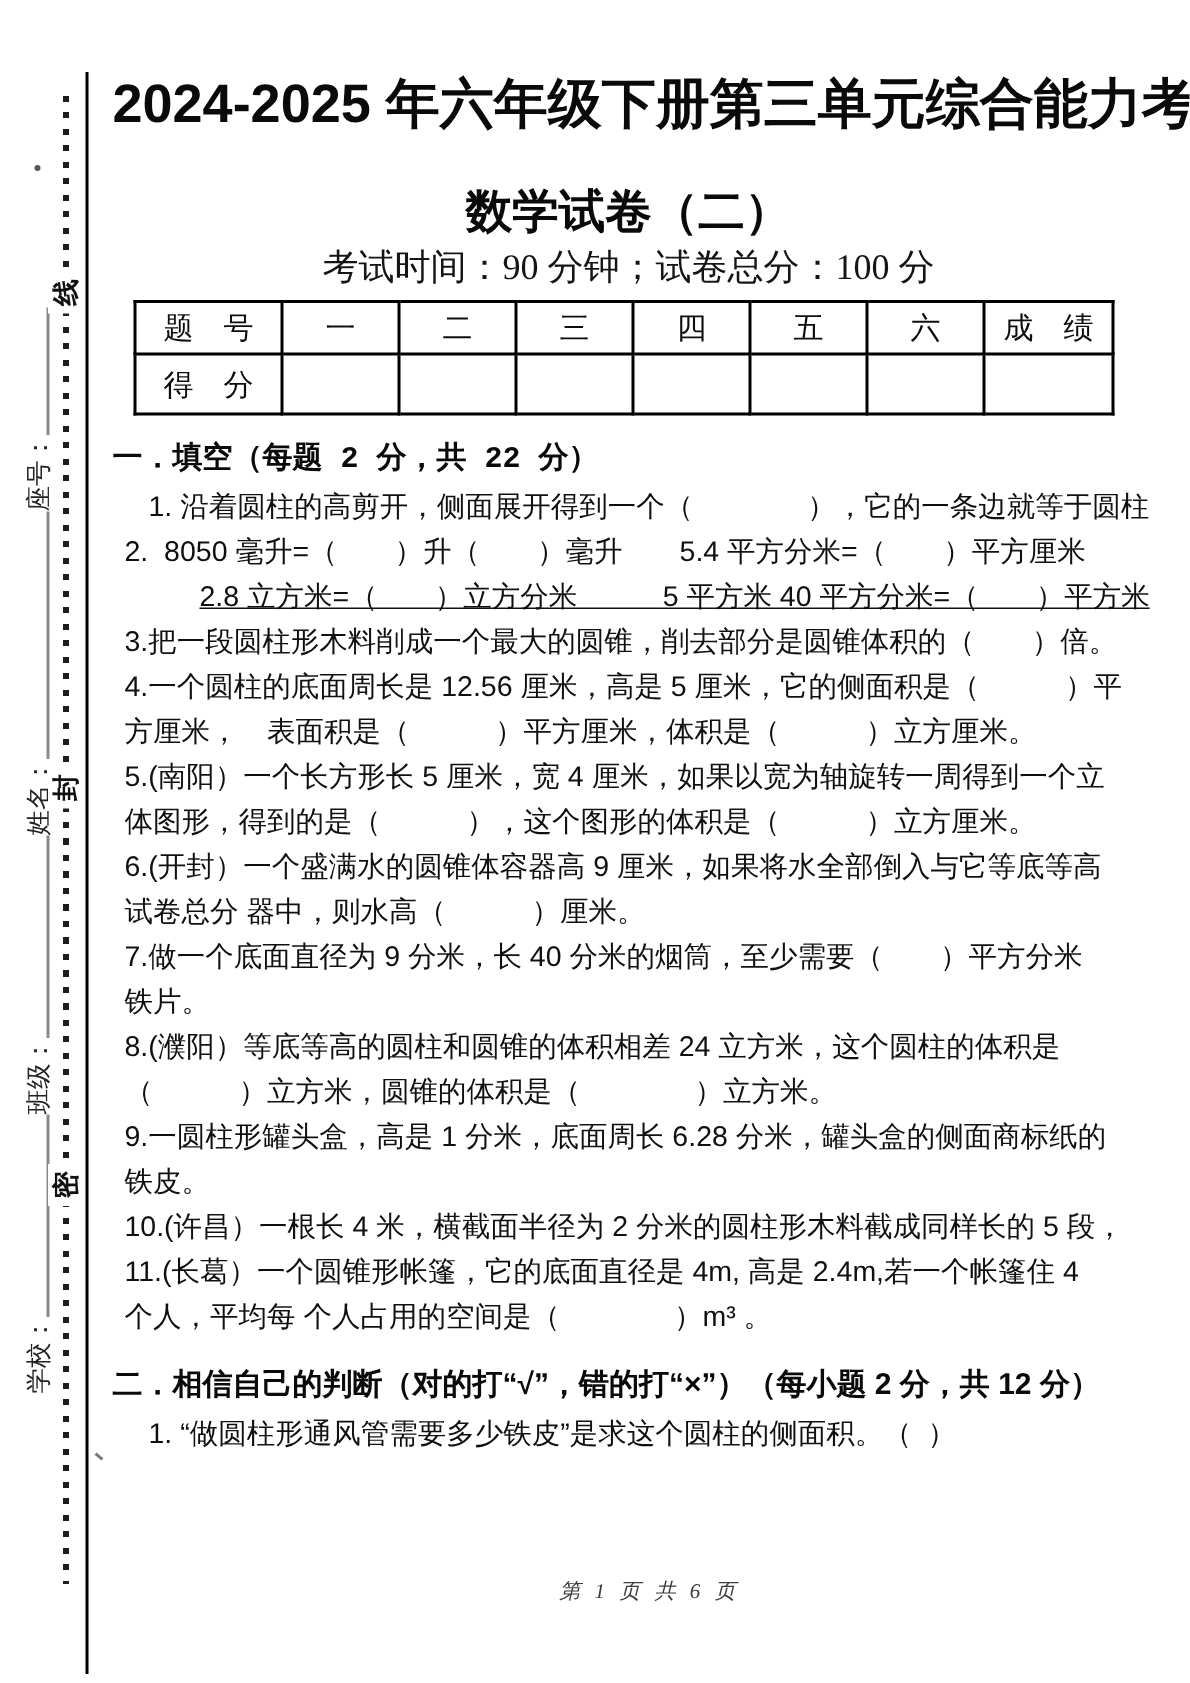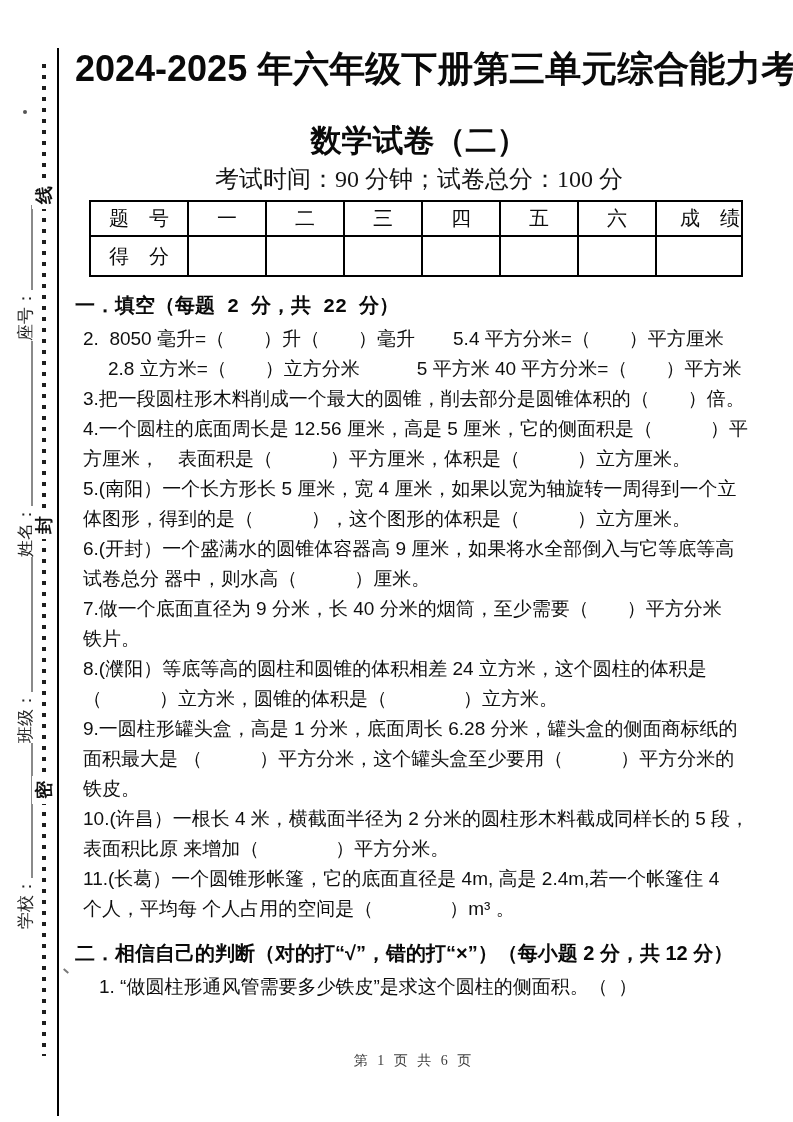--- a/index.html
+++ b/index.html
@@ -49,34 +49,35 @@
     border-collapse:collapse;margin:9px 0 0 14px;table-layout:fixed;width:624px;
   }
   table.score-table td{
     border:2px solid #000;text-align:center;font-size:20px;color:#0d0d0d;
     overflow:hidden;white-space:nowrap;
   }
   table.score-table tr.hdr td{height:31px;}
   table.score-table tr.scr td{height:36px;}
   table.score-table td.c0{width:94px;}
   table.score-table td.cl{width:74px;}
-  table.score-table td.cL{width:82px;text-align:right;}
+  table.score-table td.cL{width:82px;}
   .section-heading{
     font-size:20px;font-weight:bold;line-height:30px;color:#0a0a0a;white-space:pre;
   }
   .sec1-heading{margin:15px 0 2px 0;font-family:Liberation Mono, monospace;}
   .sec2-heading{margin:14px 0 4px 0;}
   .q-line{font-size:19px;line-height:30px;white-space:pre;color:#101010;}
   .ind0{margin-left:8px;}
   .ind1{margin-left:24px;}
-  .ind2{margin-left:33px;}
+  .ind2{margin-left:58px;text-decoration:underline;}
   .page-footer{
-    position:absolute;left:70px;top:1052px;width:688px;text-align:center;
+    position:absolute;left:89px;top:1052px;width:688px;text-align:center;
     font-size:14px;color:#3c3c3c;font-family:"Liberation Serif","DejaVu Serif",serif;
     letter-spacing:3px;
+    font-style:italic;
   }
 </style>
 </head>
 <body>
 
 <div class="stray-dot"></div>
 <div class="stray-tick"></div>
 
 <div class="student-fields" id="fields">
     <span class="field-lead"></span>
@@ -124,38 +125,37 @@
           <td class="cl"></td>
           <td class="cl"></td>
           <td class="cl"></td>
           <td class="cL"></td>
         </tr>
     </tbody>
   </table>
 
   <div id="questions">
       <div class="section-heading sec1-heading">一．填空（每题 2 分，共 22 分）</div>
+      <div class="q-line ind1">1. 沿着圆柱的高剪开，侧面展开得到一个（　　　　），它的一条边就等于圆柱</div>
       <div class="q-line ind0">2.  8050 毫升=（　　）升（　　）毫升　　5.4 平方分米=（　　）平方厘米</div>
       <div class="q-line ind2">2.8 立方米=（　　）立方分米　　　5 平方米 40 平方分米=（　　）平方米</div>
       <div class="q-line ind0">3.把一段圆柱形木料削成一个最大的圆锥，削去部分是圆锥体积的（　　）倍。</div>
       <div class="q-line ind0">4.一个圆柱的底面周长是 12.56 厘米，高是 5 厘米，它的侧面积是（　　　）平</div>
       <div class="q-line ind0">方厘米，　表面积是（　　　）平方厘米，体积是（　　　）立方厘米。</div>
       <div class="q-line ind0">5.(南阳）一个长方形长 5 厘米，宽 4 厘米，如果以宽为轴旋转一周得到一个立</div>
       <div class="q-line ind0">体图形，得到的是（　　　），这个图形的体积是（　　　）立方厘米。</div>
       <div class="q-line ind0">6.(开封）一个盛满水的圆锥体容器高 9 厘米，如果将水全部倒入与它等底等高</div>
       <div class="q-line ind0">试卷总分 器中，则水高（　　　）厘米。</div>
       <div class="q-line ind0">7.做一个底面直径为 9 分米，长 40 分米的烟筒，至少需要（　　）平方分米</div>
       <div class="q-line ind0">铁片。</div>
       <div class="q-line ind0">8.(濮阳）等底等高的圆柱和圆锥的体积相差 24 立方米，这个圆柱的体积是</div>
       <div class="q-line ind0">（　　　）立方米，圆锥的体积是（　　　　）立方米。</div>
       <div class="q-line ind0">9.一圆柱形罐头盒，高是 1 分米，底面周长 6.28 分米，罐头盒的侧面商标纸的</div>
-      <div class="q-line ind0">面积最大是 （　　　）平方分米，这个罐头盒至少要用（　　　）平方分米的</div>
       <div class="q-line ind0">铁皮。</div>
       <div class="q-line ind0">10.(许昌）一根长 4 米，横截面半径为 2 分米的圆柱形木料截成同样长的 5 段，</div>
-      <div class="q-line ind0">表面积比原 来增加（　　　　）平方分米。</div>
       <div class="q-line ind0">11.(长葛）一个圆锥形帐篷，它的底面直径是 4m, 高是 2.4m,若一个帐篷住 4</div>
       <div class="q-line ind0">个人，平均每 个人占用的空间是（　　　　）m³ 。</div>
       <div class="section-heading sec2-heading">二．相信自己的判断（对的打“√”，错的打“×”）（每小题 2 分，共 12 分）</div>
       <div class="q-line ind1">1. “做圆柱形通风管需要多少铁皮”是求这个圆柱的侧面积。（  ）</div>
     </div>
 
 </div>
 
 <div class="page-footer">第 1 页 共 6 页</div>
 

